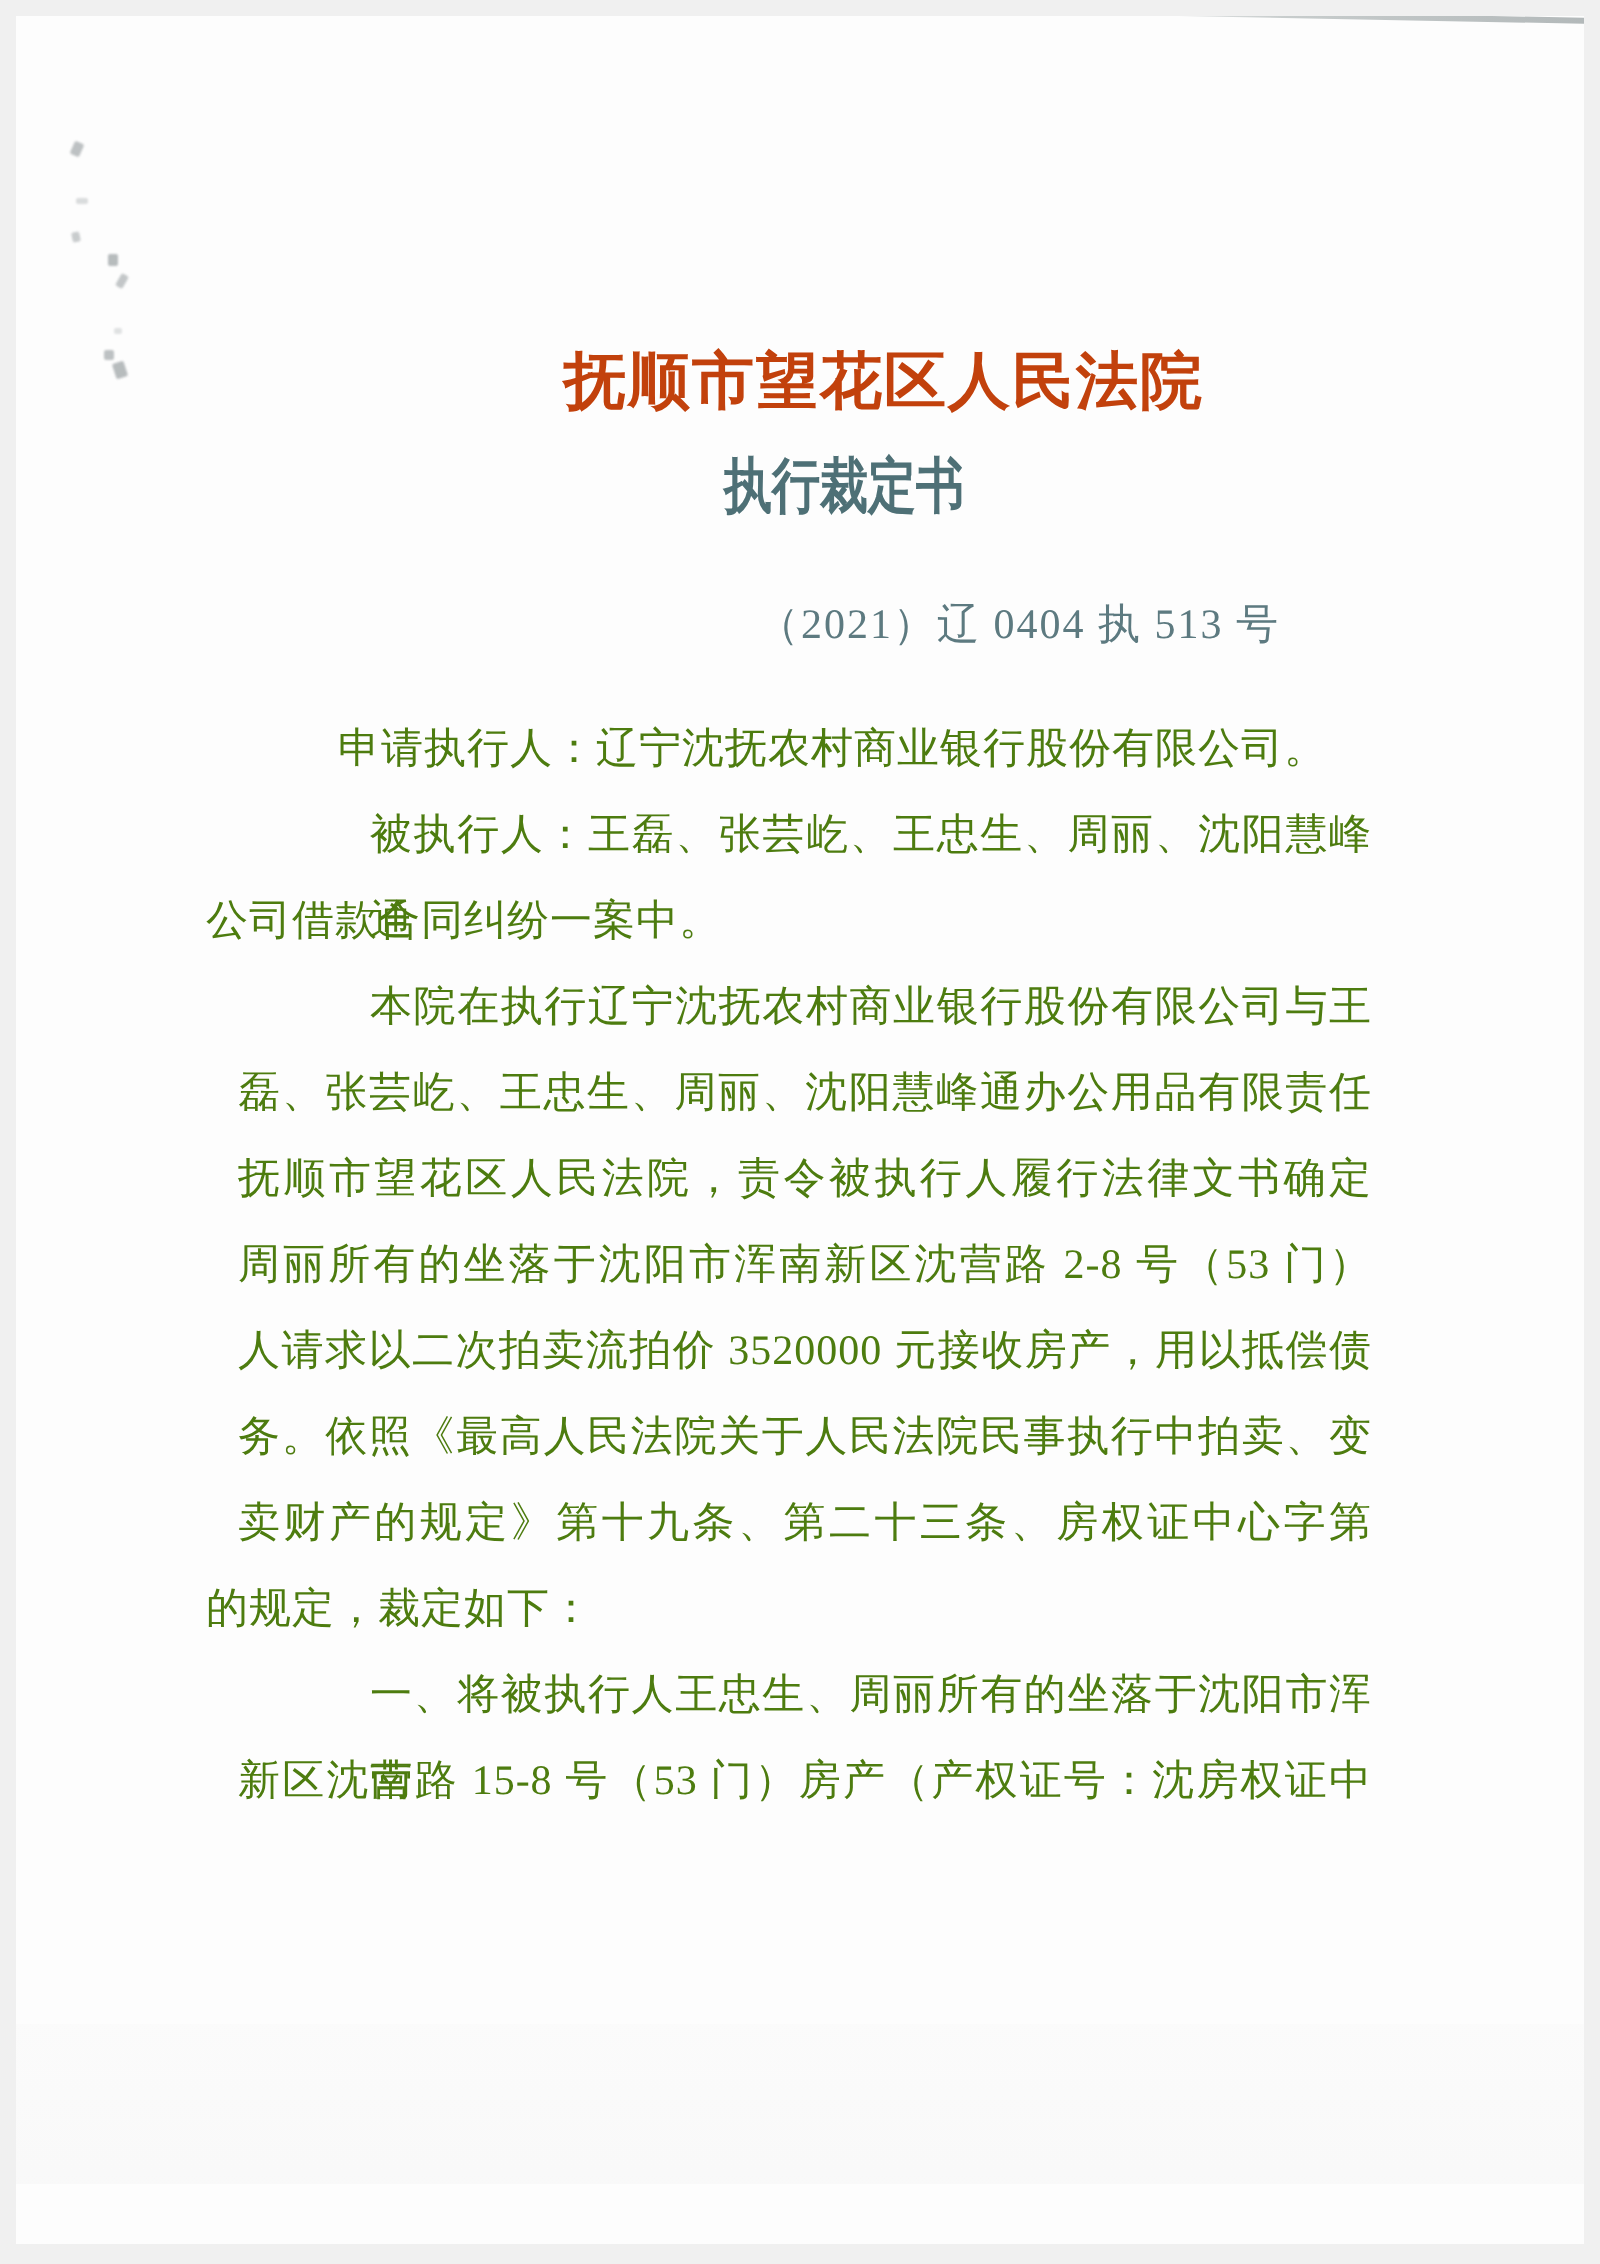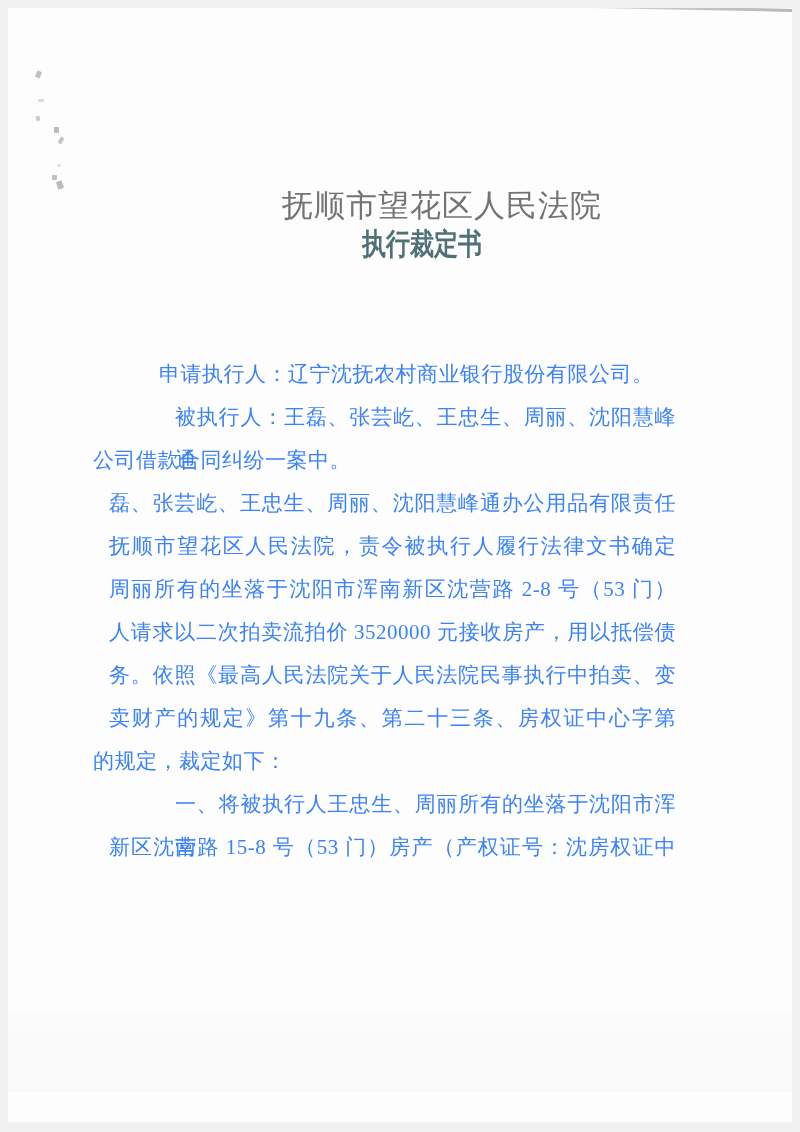--- a/index.html
+++ b/index.html
@@ -51,27 +51,27 @@
   .sp2 { left: 30px; top: 91px;  width: 6px; height: 3px; opacity: .30; }
   .sp3 { left: 28px; top: 108px; width: 4px; height: 5px; opacity: .45; transform: rotate(-12deg); }
   .sp4 { left: 46px; top: 119px; width: 5px; height: 6px; opacity: .60; }
   .sp5 { left: 51px; top: 129px; width: 4px; height: 7px; opacity: .50; transform: rotate(30deg); }
   .sp6 { left: 49px; top: 156px; width: 4px; height: 3px; opacity: .25; }
   .sp7 { left: 44px; top: 167px; width: 5px; height: 5px; opacity: .55; }
   .sp8 { left: 49px; top: 173px; width: 6px; height: 8px; opacity: .60; transform: rotate(-18deg); }
 
   .court-name {
     position: absolute;
-    left: 84px; top: 178px;
+    left: 84px; top: 163px;
     width: 700px;
     text-align: center;
     font-size: 31px;
-    font-weight: normal;
+    font-weight: bold;
     letter-spacing: 1px;
-    color: #737373;
+    color: #c2410c;
     line-height: 40px;
   }
   .doc-title {
     position: absolute;
     left: 64px; top: 217px;
     width: 700px;
     text-align: center;
     font-size: 30px;
     font-weight: bold;
     color: #4e7076;
@@ -84,23 +84,23 @@
     left: 100px; top: 290px;
     width: 532px;
     text-align: right;
     font-size: 21px;
     letter-spacing: 1px;
     color: #5d7a80;
     line-height: 28px;
   }
   .doc-body {
     position: absolute;
-    left: 85px; top: 345px;
+    left: 95px; top: 345px;
     width: 583px;
-    color: #3b82f6;
+    color: #4d7c0f;
   }
   .line {
     height: 43px;
     line-height: 43px;
     font-size: 21px;
     letter-spacing: 0.5px;
     white-space: nowrap;
     overflow: visible;
   }
   .line.justify {
@@ -127,25 +127,27 @@
       <span class="speck sp5"></span>
       <span class="speck sp6"></span>
       <span class="speck sp7"></span>
       <span class="speck sp8"></span>
     </div>
 
     <div class="court-name">抚顺市望花区人民法院</div>
 
     <div class="doc-title">执行裁定书</div>
 
+    <div class="case-number">（2021）辽 0404 执 513 号</div>
 
     <div class="doc-body" id="doc-body">
         <div class="line indent">申请执行人：辽宁沈抚农村商业银行股份有限公司。</div>
         <div class="line indent justify">被执行人：王磊、张芸屹、王忠生、周丽、沈阳慧峰通</div>
         <div class="line">公司借款合同纠纷一案中。</div>
+        <div class="line indent justify">本院在执行辽宁沈抚农村商业银行股份有限公司与王</div>
         <div class="line justify">磊、张芸屹、王忠生、周丽、沈阳慧峰通办公用品有限责任</div>
         <div class="line justify">抚顺市望花区人民法院，责令被执行人履行法律文书确定</div>
         <div class="line justify">周丽所有的坐落于沈阳市浑南新区沈营路 2-8 号（53 门）</div>
         <div class="line justify">人请求以二次拍卖流拍价 3520000 元接收房产，用以抵偿债</div>
         <div class="line justify">务。依照《最高人民法院关于人民法院民事执行中拍卖、变</div>
         <div class="line justify">卖财产的规定》第十九条、第二十三条、房权证中心字第</div>
         <div class="line">的规定，裁定如下：</div>
         <div class="line indent justify">一、将被执行人王忠生、周丽所有的坐落于沈阳市浑南</div>
         <div class="line justify">新区沈营路 15-8 号（53 门）房产（产权证号：沈房权证中</div>
       </div>

